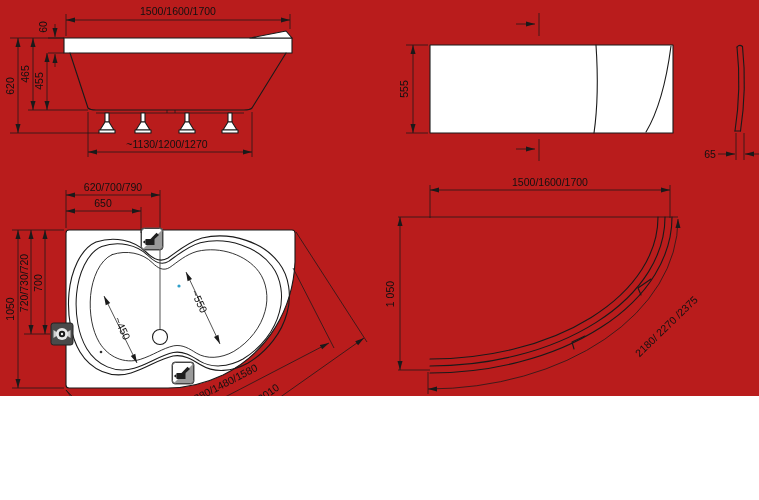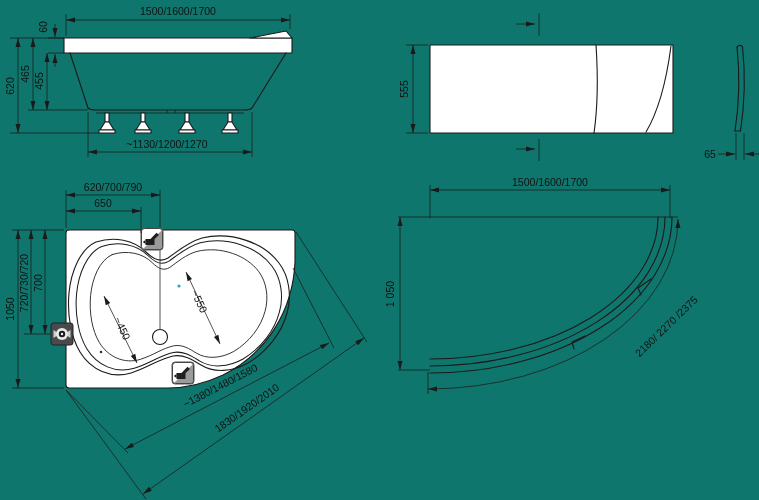--- a/index.html
+++ b/index.html
@@ -1,16 +1,16 @@
 <!DOCTYPE html>
 <html><head>
 <meta charset="utf-8">
 <style>
   html,body{margin:0;padding:0;background:#ffffff;}
-  #stage{position:relative;width:759px;height:500px;background:#0f766e;overflow:hidden;}
+  #stage{position:relative;width:759px;height:396px;background:#b91c1c;overflow:hidden;}
   svg{position:absolute;left:0;top:0;}
   .s  {stroke:#1a1a1a;stroke-width:1.1;fill:none;stroke-linejoin:round;stroke-linecap:round;}
   .sf {stroke:#1a1a1a;stroke-width:1.1;fill:#ffffff;stroke-linejoin:round;}
   .d  {stroke:#1a1a1a;stroke-width:0.75;fill:none;stroke-linecap:butt;}
   .t  {font-family:"Liberation Sans",sans-serif;font-size:10.5px;fill:#111111;}
 </style>
 </head>
 <body>
 
 <div id="stage">

